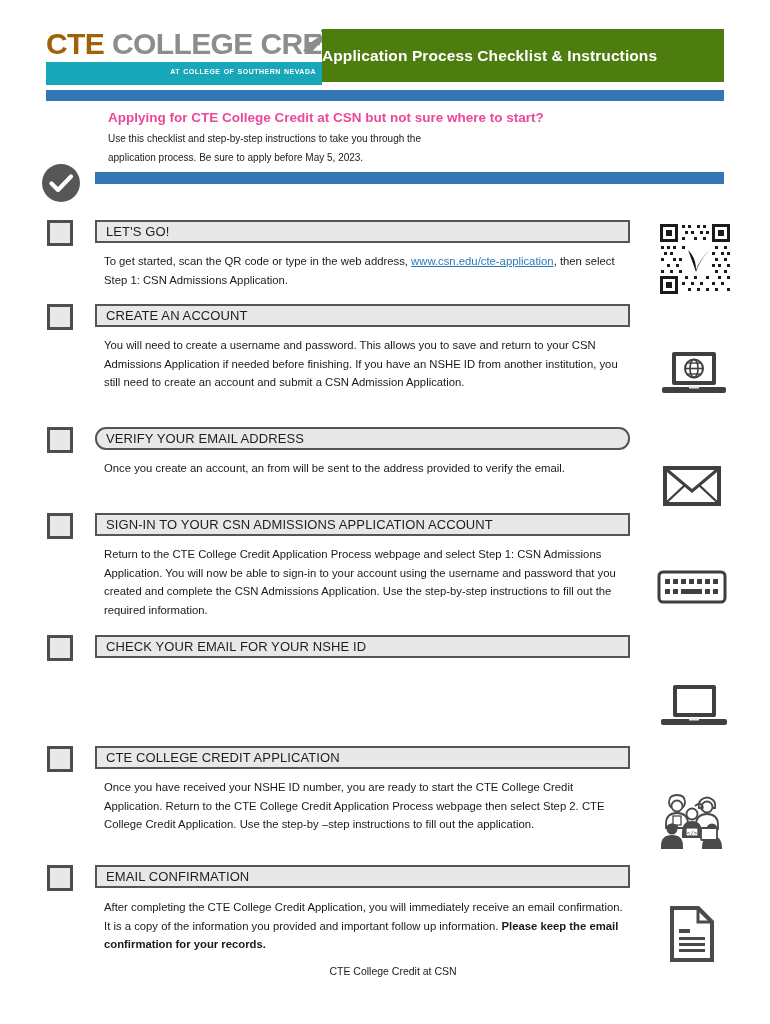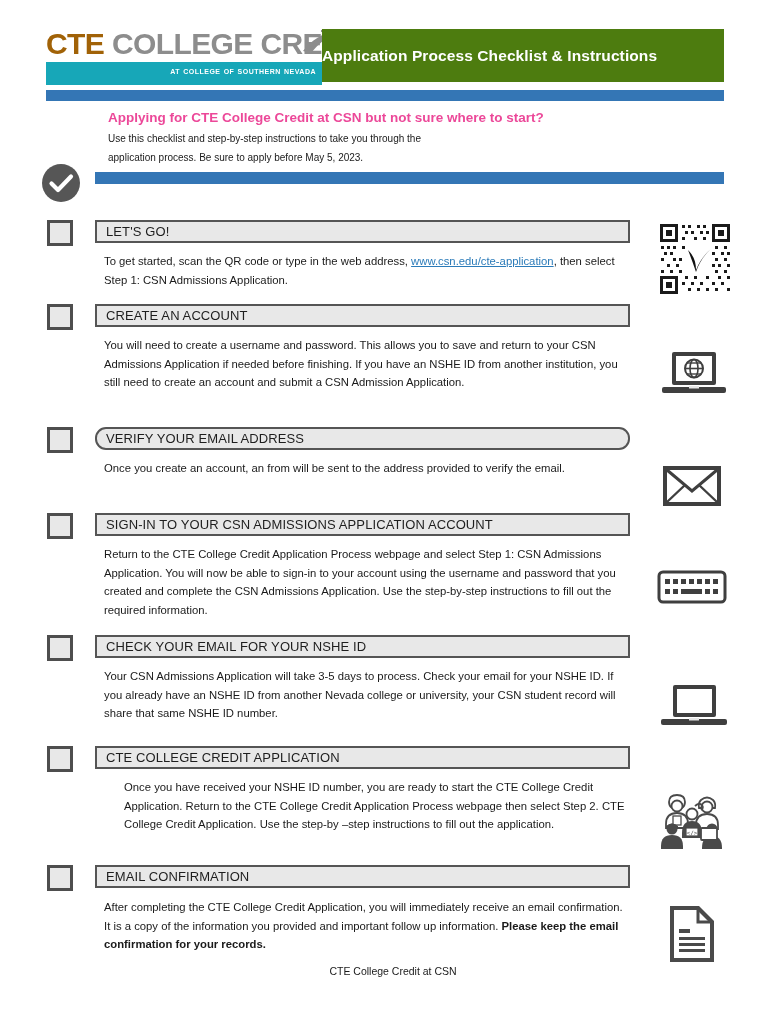--- a/index.html
+++ b/index.html
@@ -365,35 +365,34 @@
         <rect x="48" y="21" width="5" height="5"></rect>
           <rect x="56" y="21" width="5" height="5"></rect>
       </g>
     </svg>
   </div>
 
   <div class="checkbox" style="top:635px;"></div>
   <div class="bar" style="top:635px;">
     <span>CHECK YOUR EMAIL FOR YOUR NSHE ID</span>
   </div>
-  <div class="para" style="top:667px;">Your CSN Admissions Application will take 3-5 days to process. Check your email for your NSHE ID. If you already have an NSHE ID from another Nevada college or university, your CSN student record will share that same NSHE ID number.</div>
   <div class="icon-slot" style="left:658px; top:683px; width:72px; height:48px;">
     <svg viewBox="0 0 72 48" width="72" height="48">
       <rect x="15" y="2" width="43" height="32" rx="2" fill="#3f3f3f"></rect>
       <rect x="19" y="6" width="35" height="24" fill="#ffffff"></rect>
       <rect x="3" y="36" width="66" height="6" rx="2" fill="#3f3f3f"></rect>
       <rect x="31" y="35" width="10" height="2.5" fill="#e6e6e6"></rect>
     </svg>
   </div>
 
   <div class="checkbox" style="top:746px;"></div>
   <div class="bar" style="top:746px;">
     <span>CTE COLLEGE CREDIT APPLICATION</span>
   </div>
-  <div class="para" style="top:778px;margin-left:20px;">Once you have received your NSHE ID number, you are ready to start the CTE College Credit Application. Return to the CTE College Credit Application Process webpage then select Step 2. CTE College Credit Application. Use the step-by –step instructions to fill out the application.</div>
+  <div class="para" style="top:778px;">Once you have received your NSHE ID number, you are ready to start the CTE College Credit Application. Return to the CTE College Credit Application Process webpage then select Step 2. CTE College Credit Application. Use the step-by –step instructions to fill out the application.</div>
   <div class="icon-slot" style="left:655px; top:788px; width:76px; height:62px;">
     <svg viewBox="0 0 76 62" width="76" height="62">
       <g fill="#4a4a4a">
 
         <path d="M14 14 q0-7 8-7 q8 0 8 7 q0 4-3 6 q-5 2-10 0 q-3-2-3-6Z" fill="#fff" stroke="#4a4a4a" stroke-width="1.8"></path>
         <circle cx="22" cy="18" r="5.5" fill="#fff" stroke="#4a4a4a" stroke-width="1.8"></circle>
         <path d="M11 36 q0-11 11-11 q11 0 11 11 v4 H11Z" fill="#fff" stroke="#4a4a4a" stroke-width="1.8"></path>
         <rect x="18" y="28" width="8" height="9" fill="none" stroke="#4a4a4a" stroke-width="1.3"></rect>
 
         <path d="M46 12 q6-5 12 0 q3 3 2 8 l-16 0 q-1-5 2-8Z" fill="#fff" stroke="#4a4a4a" stroke-width="1.8"></path>

